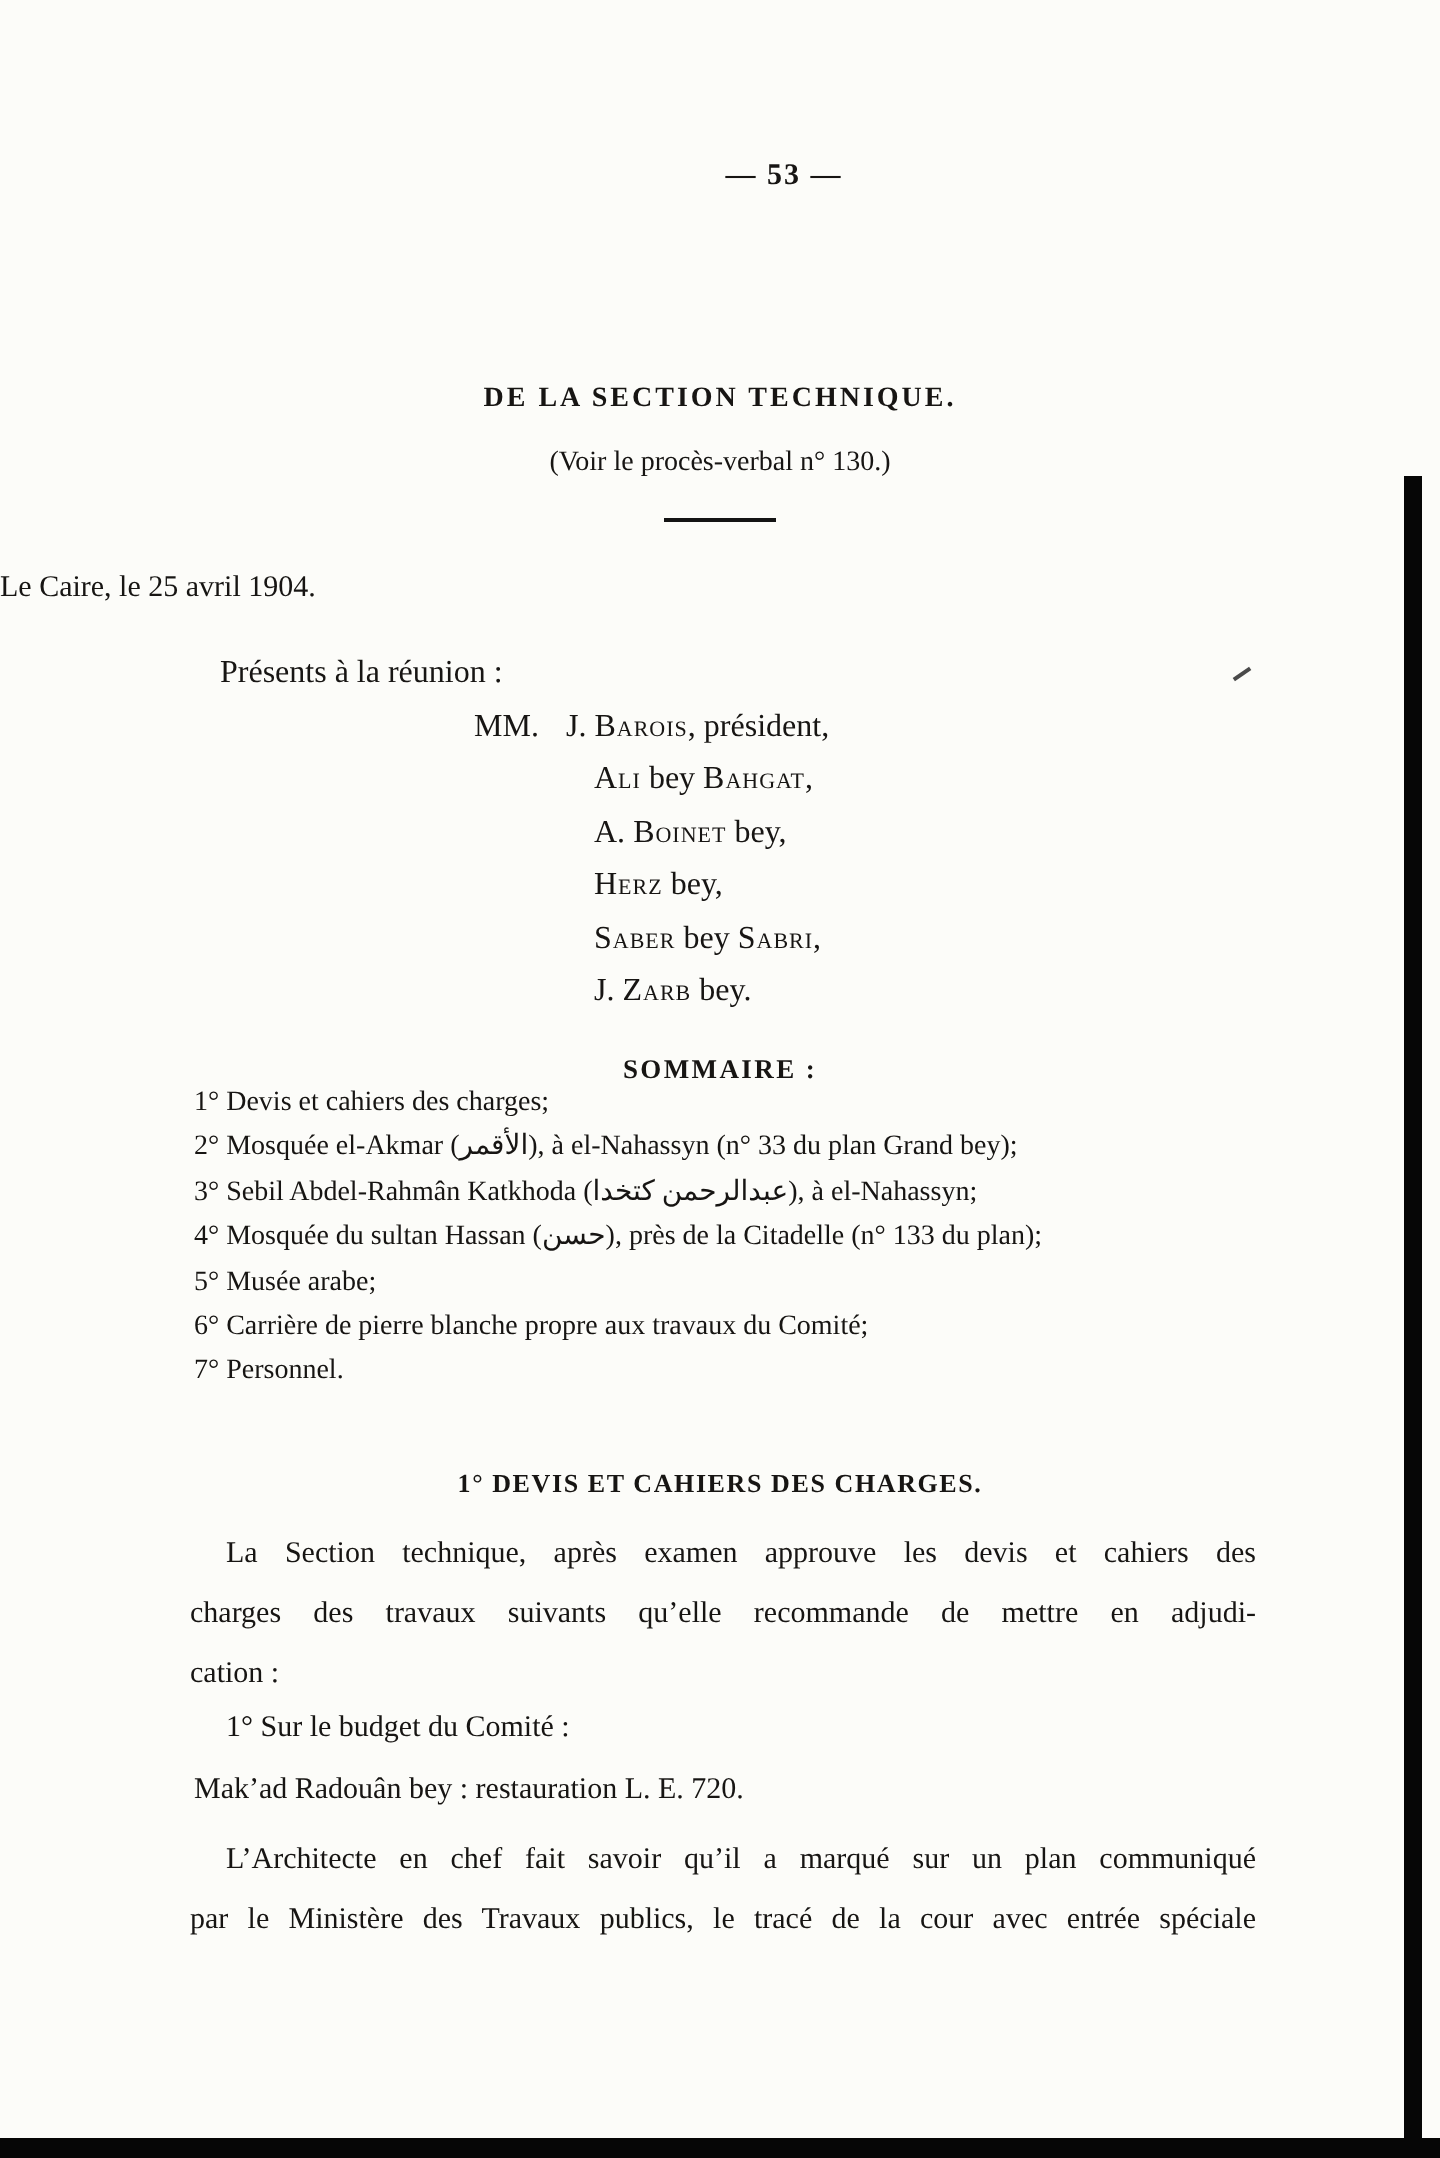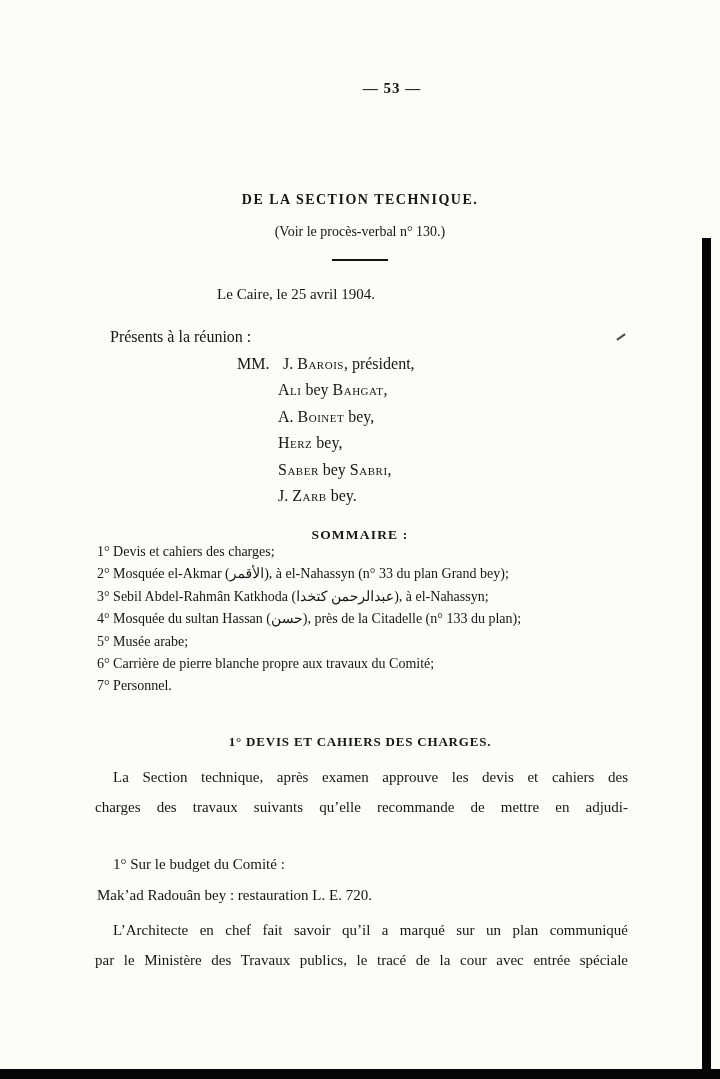--- a/index.html
+++ b/index.html
@@ -14,26 +14,26 @@
   }
   .abs{position:absolute;}
   .centered{position:absolute;left:0;width:720px;text-align:center;}
 
   .pageno{top:80px;font-size:15px;font-weight:bold;letter-spacing:1px;padding-left:32px;}
   .title{top:146px;font-size:18px;font-weight:bold;letter-spacing:2px;}
   .title .sup{font-size:11px;position:relative;top:-6px;letter-spacing:0;}
   .subtitle{top:192px;font-size:14px;font-weight:bold;letter-spacing:1.5px;}
   .note{top:224px;font-size:14px;}
   .rule{top:259px;left:332px;width:56px;height:2px;background:#141414;}
-  .dateline{top:286px;left:0;width:592px;text-align:center;font-size:15px;}
+  .dateline{top:286px;left:0;width:592px;text-align:left;font-size:15px;}
 
   .presents-intro{top:328px;left:110px;font-size:16px;}
   .attendees{top:351px;left:237px;font-size:16px;line-height:26.4px;}
   .attendee-line .mm{display:inline-block;width:46px;}
-  .attendee-line.cont{margin-left:41px;}
+  .attendee-line.cont{margin-left:60px;}
   .sc{font-variant:small-caps;letter-spacing:0.5px;}
 
   .sommaire-head{top:527px;font-size:13.5px;font-weight:bold;letter-spacing:1.2px;}
   .sommaire{top:541px;left:97px;width:536px;font-size:14px;line-height:22.4px;}
   .som-item{white-space:nowrap;}
 
   .section-head{top:734px;font-size:13px;font-weight:bold;letter-spacing:0.8px;}
 
   .bodytext{font-size:15px;line-height:30px;}
   .para1{top:762px;left:95px;width:533px;}
@@ -85,20 +85,21 @@
       <div class="som-item">5° Musée arabe;</div>
       <div class="som-item">6° Carrière de pierre blanche propre aux travaux du Comité;</div>
       <div class="som-item">7° Personnel.</div>
     </div>
 
   <div class="centered section-head">1° DEVIS ET CAHIERS DES CHARGES.</div>
 
   <div class="abs bodytext para1">
       <div class="bline indent">La Section technique, après examen approuve les devis et cahiers des</div>
       <div class="bline">charges des travaux suivants qu’elle recommande de mettre en adjudi-</div>
+      <div class="bline endline">cation :</div>
     </div>
 
   <div class="abs sub1">1° Sur le budget du Comité :</div>
 
   <div class="abs makad">Mak’ad Radouân bey : restauration L. E. 720.</div>
 
   <div class="abs bodytext para2">
       <div class="bline indent">L’Architecte en chef fait savoir qu’il a marqué sur un plan communiqué</div>
       <div class="bline">par le Ministère des Travaux publics, le tracé de la cour avec entrée spéciale</div>
     </div>

